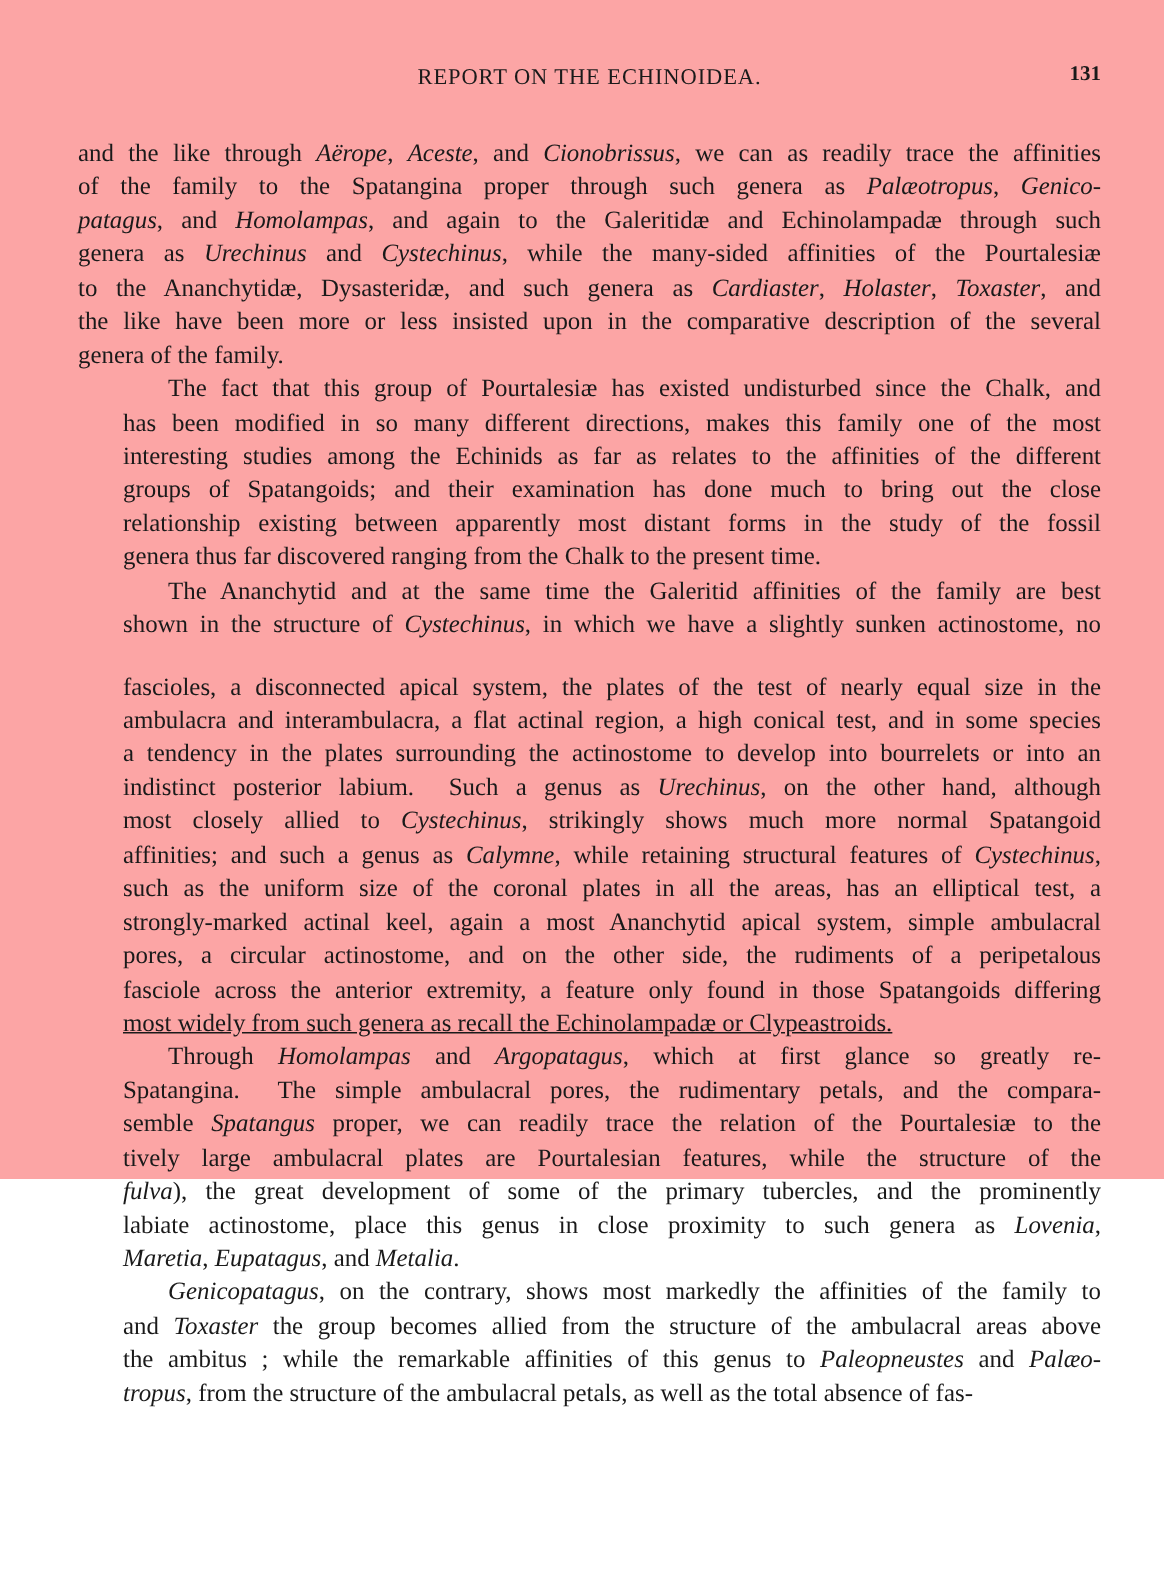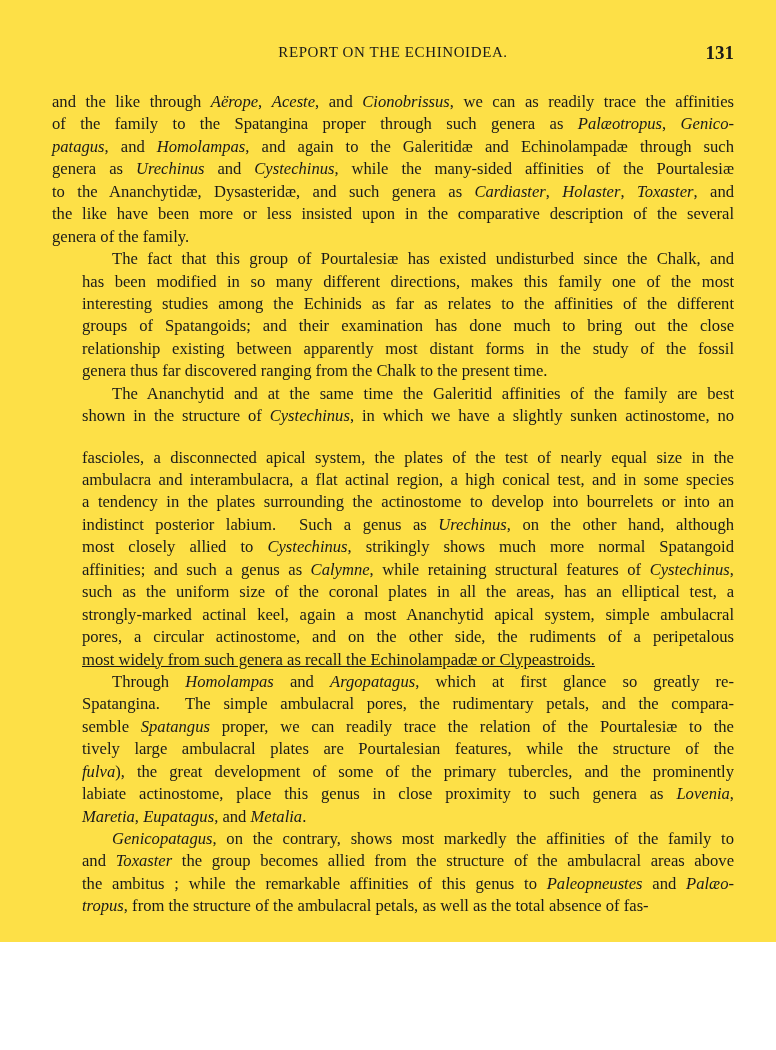--- a/index.html
+++ b/index.html
@@ -1,30 +1,30 @@
 <!DOCTYPE html>
 <html><head>
 <meta charset="utf-8">
 <style>
   html, body { margin: 0; padding: 0; background: #ffffff; }
   body { width: 776px; height: 1050px; position: relative; overflow: hidden; }
   .page {
-    position: absolute; left: 0; top: 0; width: 776px; height: 942px;
-    background: #fde047; color: #1a1a1a;
+    position: absolute; left: 0; top: 0; width: 776px; height: 786px;
+    background: #fca5a5; color: #1a1a1a;
     font-family: "Liberation Serif", "DejaVu Serif", serif;
   }
   .header {
     position: absolute; top: 44px; left: 52px; width: 682px; height: 24px;
   }
   .running-title {
     position: absolute; left: 0; right: 0; top: 0; text-align: center;
     font-size: 15px; letter-spacing: 0.6px; font-weight: normal;
   }
   .page-number {
-    position: absolute; right: 0; top: -2px; font-size: 19px; font-weight: bold;
+    position: absolute; right: 0; top: -2px; font-size: 14px; font-weight: bold;
   }
   .body-text {
     position: absolute; left: 52px; top: 91px; width: 682px;
     font-size: 16.6px; line-height: 22.43px; text-align: justify;
   }
   .para { margin: 0; text-indent: 0; }
   .para.indent { text-indent: 30px; }
   .line { display: block; text-align: justify; text-align-last: justify; white-space: nowrap; overflow: visible; }
   .line.last { text-align-last: left; }
   .line span { white-space: pre; }
@@ -61,20 +61,21 @@
         <span class="line" style="display: block;"><span style="white-space: pre; word-spacing: 2.14397px;"><span>shown in the structure of </span><i>Cystechinus</i><span>, in which we have a slightly sunken actinostome, no</span></span></span>
         <span class="line" style="display: block; margin-top: 19px;"><span style="white-space: pre; word-spacing: 2px;"><span>fascioles, a disconnected apical system, the plates of the test of nearly equal size in the</span></span></span>
         <span class="line" style="display: block;"><span style="white-space: pre; word-spacing: 2.14286px;"><span>ambulacra and interambulacra, a flat actinal region, a high conical test, and in some species</span></span></span>
         <span class="line" style="display: block;"><span style="white-space: pre; word-spacing: 2.14286px;"><span>a tendency in the plates surrounding the actinostome to develop into bourrelets or into an</span></span></span>
         <span class="line" style="display: block;"><span style="white-space: pre; word-spacing: 2.30649px;"><span>indistinct posterior labium.  Such a genus as </span><i>Urechinus</i><span>, on the other hand, although</span></span></span>
         <span class="line" style="display: block;"><span style="white-space: pre; word-spacing: 3px;"><span>most closely allied to </span><i>Cystechinus</i><span>, strikingly shows much more normal Spatangoid</span></span></span>
         <span class="line" style="display: block;"><span style="white-space: pre; word-spacing: 2.5px;"><span>affinities; and such a genus as </span><i>Calymne</i><span>, while retaining structural features of </span><i>Cystechinus</i><span>,</span></span></span>
         <span class="line" style="display: block;"><span style="white-space: pre; word-spacing: 1.76471px;"><span>such as the uniform size of the coronal plates in all the areas, has an elliptical test, a</span></span></span>
         <span class="line" style="display: block;"><span style="white-space: pre; word-spacing: 3px;"><span>strongly-marked actinal keel, again a most Ananchytid apical system, simple ambulacral</span></span></span>
         <span class="line" style="display: block;"><span style="white-space: pre; word-spacing: 2.30769px;"><span>pores, a circular actinostome, and on the other side, the rudiments of a peripetalous</span></span></span>
+        <span class="line" style="display: block;"><span style="white-space: pre; word-spacing: 2.5px;"><span>fasciole across the anterior extremity, a feature only found in those Spatangoids differing</span></span></span>
         <span class="line last" style="display: block; text-decoration: underline;"><span>most widely from such genera as recall the Echinolampadæ or Clypeastroids.</span></span>
       </div>
       <div class="para indent">
         <span class="line" style="padding-left: 30px; display: block;"><span style="white-space: pre; word-spacing: 3px;"><span>Through </span><i>Homolampas</i><span> and </span><i>Argopatagus</i><span>, which at first glance so greatly re-</span></span></span>
         <span class="line" style="display: block;"><span style="white-space: pre; word-spacing: 2.72727px;"><span>Spatangina.  The simple ambulacral pores, the rudimentary petals, and the compara-</span></span></span>
         <span class="line" style="display: block;"><span style="white-space: pre; word-spacing: 2.30769px;"><span>semble </span><i>Spatangus</i><span> proper, we can readily trace the relation of the Pourtalesiæ to the</span></span></span>
         <span class="line" style="display: block;"><span style="white-space: pre; word-spacing: 2.72727px;"><span>tively large ambulacral plates are Pourtalesian features, while the structure of the</span></span></span>
         <span class="line" style="display: block;"><span style="white-space: pre; word-spacing: 2.5px;"><i>fulva</i><span>), the great development of some of the primary tubercles, and the prominently</span></span></span>
         <span class="line" style="display: block;"><span style="white-space: pre; word-spacing: 2.5px;"><span>labiate actinostome, place this genus in close proximity to such genera as </span><i>Lovenia</i><span>,</span></span></span>
         <span class="line last" style="display: block;"><i>Maretia</i><span>, </span><i>Eupatagus</i><span>, and </span><i>Metalia</i><span>.</span></span>

